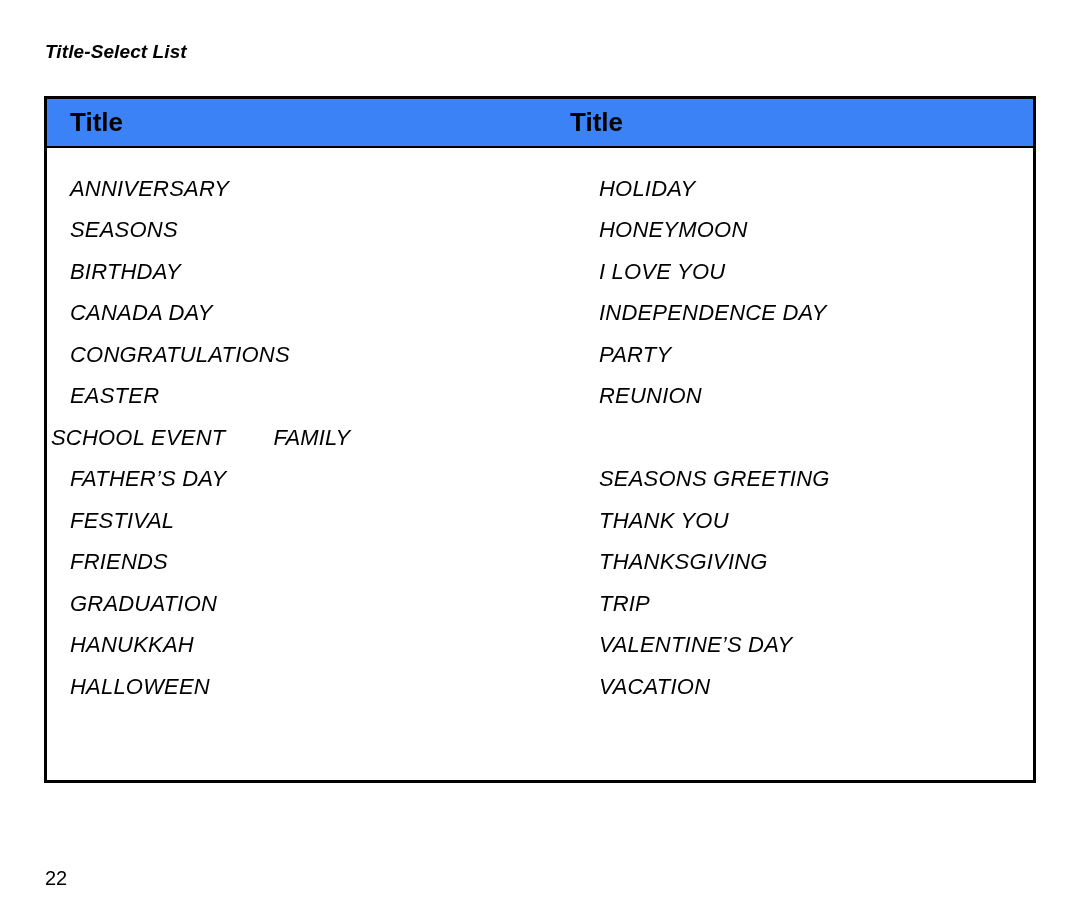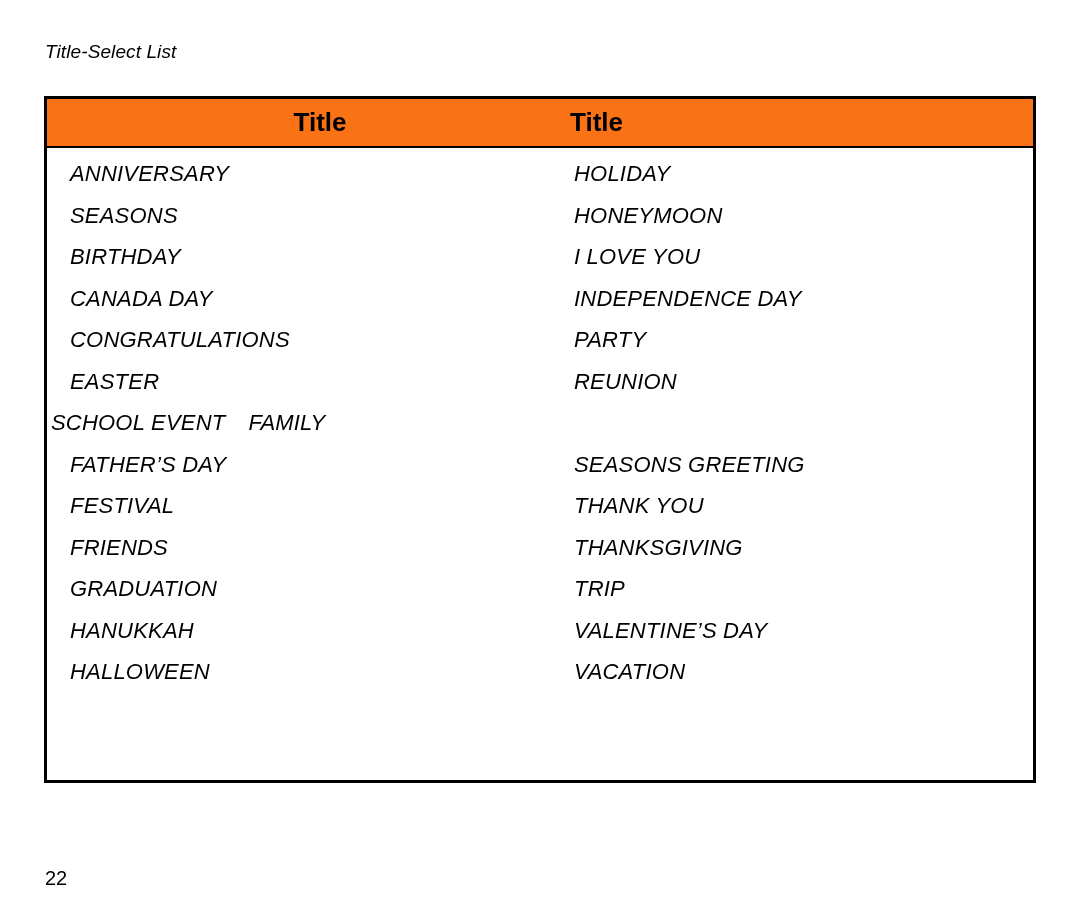--- a/index.html
+++ b/index.html
@@ -15,21 +15,21 @@
     color: #000000;
     overflow: hidden;
   }
 
   
   #section-title {
     position: absolute;
     left: 45px;
     top: 41px;
     font-size: 19px;
-    font-weight: normal;
+    font-weight: bold;
     font-style: italic;
     letter-spacing: 0.1px;
     line-height: 22px;
     white-space: nowrap;
   }
 
   
   #title-select-table {
     position: absolute;
     left: 44px;
@@ -39,46 +39,46 @@
     box-sizing: border-box;
     border: 3px solid #000000;
     background: #ffffff;
   }
 
   
   #table-header-row {
     position: relative;
     height: 49px;
     box-sizing: border-box;
-    background: #f97316;
+    background: #3b82f6;
     border-bottom: 2px solid #000000;
     display: flex;
     align-items: center;
-    text-align: center;
   }
   .header-cell {
     font-size: 26px;
     font-weight: bold;
     font-style: normal;
     line-height: 1;
     white-space: nowrap;
     padding-bottom: 2px;
   }
   .header-cell.col-1 { margin-left: 23px; width: 500px; }
   .header-cell.col-2 { margin-left: 0px; }
 
   
   #table-body {
     position: relative;
     padding-top: 12px;
   }
   .table-row {
     display: flex;
     height: 41.5px;
-    align-items: flex-start;
+    align-items: flex-end;
+    gap: 25px;
   }
   .cell {
     font-size: 22px;
     font-style: italic;
     font-weight: normal;
     line-height: 27px;
     white-space: nowrap;
     letter-spacing: 0.2px;
   }
   .cell.col-1 { margin-left: 23px; width: 500px; }

